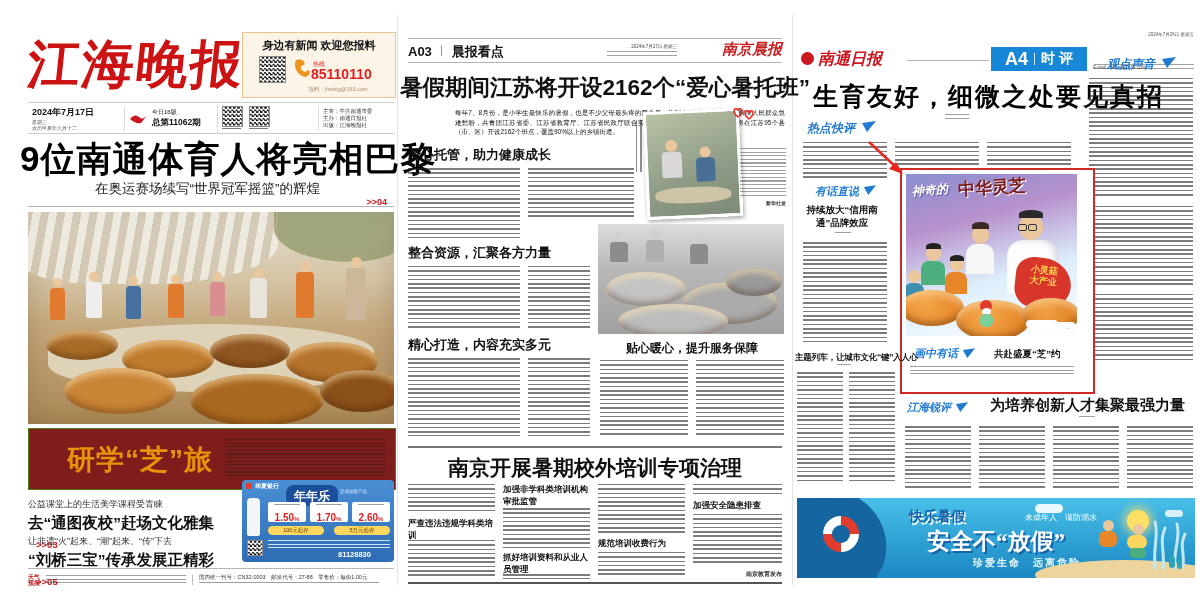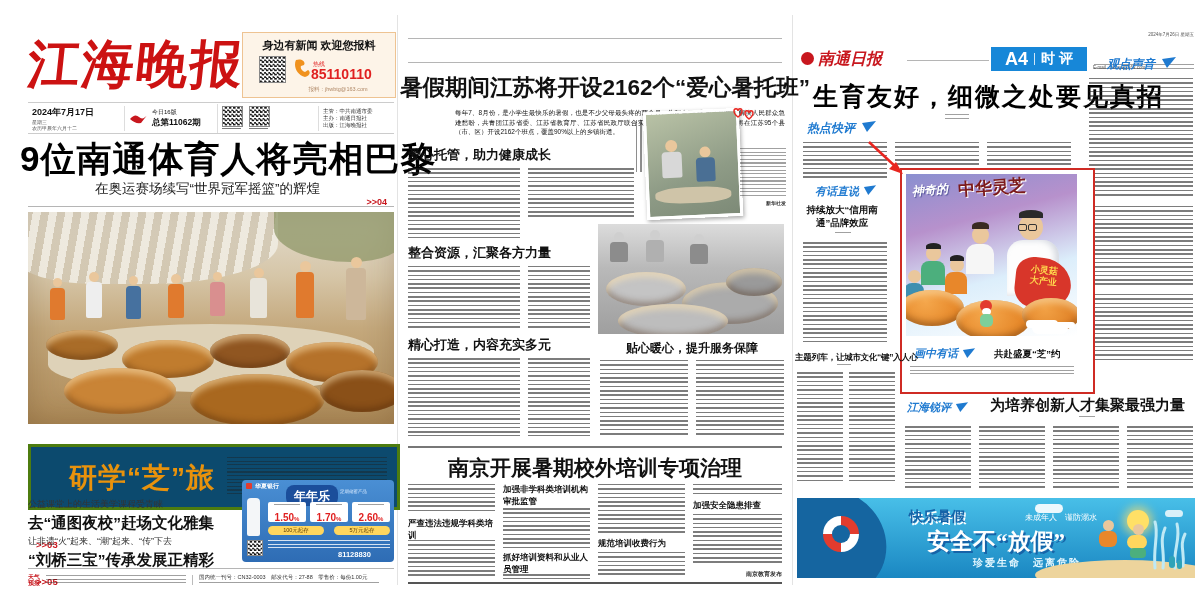--- a/index.html
+++ b/index.html
@@ -104,21 +104,21 @@
       <div class="abs" style="left:20px;top:112px;width:326px;height:68px;background:#ded2b8;border-radius:50%/40%"></div>
       <div class="mush" style="left:18px;top:118px;width:72px;height:30px;background:#a96c28"></div>
       <div class="mush" style="left:94px;top:128px;width:92px;height:38px;background:#c07c2e"></div>
       <div class="mush" style="left:182px;top:122px;width:80px;height:34px;background:#905621"></div>
       <div class="mush" style="left:258px;top:130px;width:92px;height:40px;background:#b5722a"></div>
       <div class="mush" style="left:36px;top:156px;width:112px;height:46px;background:#c98436"></div>
       <div class="mush" style="left:162px;top:162px;width:134px;height:52px;background:#a9681f"></div>
       <div class="mush" style="left:292px;top:158px;width:84px;height:42px;background:#8a5018"></div>
     </div>
 
-    <div class="abs" style="left:8px;top:424px;width:366px;height:60px;background:#0c4a6e;border:3px solid #4d7c0f">
+    <div class="abs" style="left:8px;top:408px;width:366px;height:60px;background:#7f1d1d;border:1px solid #4d7c0f">
       <div class="abs b9 nw" style="left:38px;top:12px;font-size:28px;color:#e8920c;letter-spacing:1px">研学“芝”旅</div>
       <div class="abs txl" style="left:196px;top:10px;width:160px;height:40px"></div>
     </div>
 
     <div class="abs" style="left:8px;top:478px;width:215px">
       <div style="font-size:9px;color:#333">公益课堂上的生活美学课程受青睐</div>
       <div style="margin-top:2px"><span class="b9" style="font-size:15.5px">去“通图夜校”赶场文化雅集</span>
         <span class="b red" style="font-size:9.5px;margin-left:8px">&gt;&gt;03</span></div>
     </div>
     <div class="abs" style="left:8px;top:515px;width:215px">
@@ -160,20 +160,28 @@
       <div style="width:1px;height:10px;background:#bbb"></div>
       <div>
         <div style="font-size:5.5px;color:#333">国内统一刊号：CN32-0003　邮发代号：27-88　零售价：每份1.00元</div>
         <div class="txl" style="width:180px;height:4px;margin-top:1px"></div>
       </div>
     </div>
   </section>
 
   <section class="abs" style="left:400px;top:20px;width:390px;height:568px">
     <div class="abs hair" style="left:8px;top:18px;width:374px;height:1px"></div>
+    <div class="abs" style="left:8px;top:22px;width:374px;height:18px">
+      <span class="b9" style="font-size:13px">A03</span>
+      <span style="display:inline-block;width:1px;height:11px;background:#999;margin:0 5px"></span>
+      <span class="b9" style="font-size:13px">晨报看点</span>
+      <span class="abs" style="right:105px;top:2px;font-size:4.5px;color:#444">2024年7月17日 星期三</span>
+      <div class="abs txl" style="right:105px;top:9px;width:70px;height:7px"></div>
+      <span class="abs serif b red" style="right:0;top:-2px;font-size:15px;font-style:italic;color:#c41e1e">南京晨报</span>
+    </div>
     <div class="abs hair" style="left:8px;top:42px;width:374px;height:1px"></div>
 
     <div class="abs b9 ct nw" style="left:0;top:52px;width:390px;font-size:22.5px">暑假期间江苏将开设2162个“爱心暑托班”</div>
 
     <div class="abs" style="left:55px;top:88px;width:330px;font-size:6.5px;line-height:9.5px;text-align:justify;color:#111">每年7、8月份，是小学生最快乐的暑假，也是不少父母最头疼的两个月。为配合“双减”政策实施，解决人民群众急难愁盼，共青团江苏省委、江苏省教育厅、江苏省民政厅联合实施“爱心暑托班”项目，暑假期间将在江苏95个县（市、区）开设2162个班点，覆盖90%以上的乡镇街道。</div>
 
     <div class="abs b" style="left:8px;top:126px;font-size:13px">爱心托管，助力健康成长</div>
     <div class="abs tx" style="left:8px;top:148px;width:112px;height:70px"></div>
     <div class="abs tx" style="left:128px;top:148px;width:106px;height:50px"></div>
     <div class="abs b" style="left:8px;top:224px;font-size:13px">整合资源，汇聚各方力量</div>

